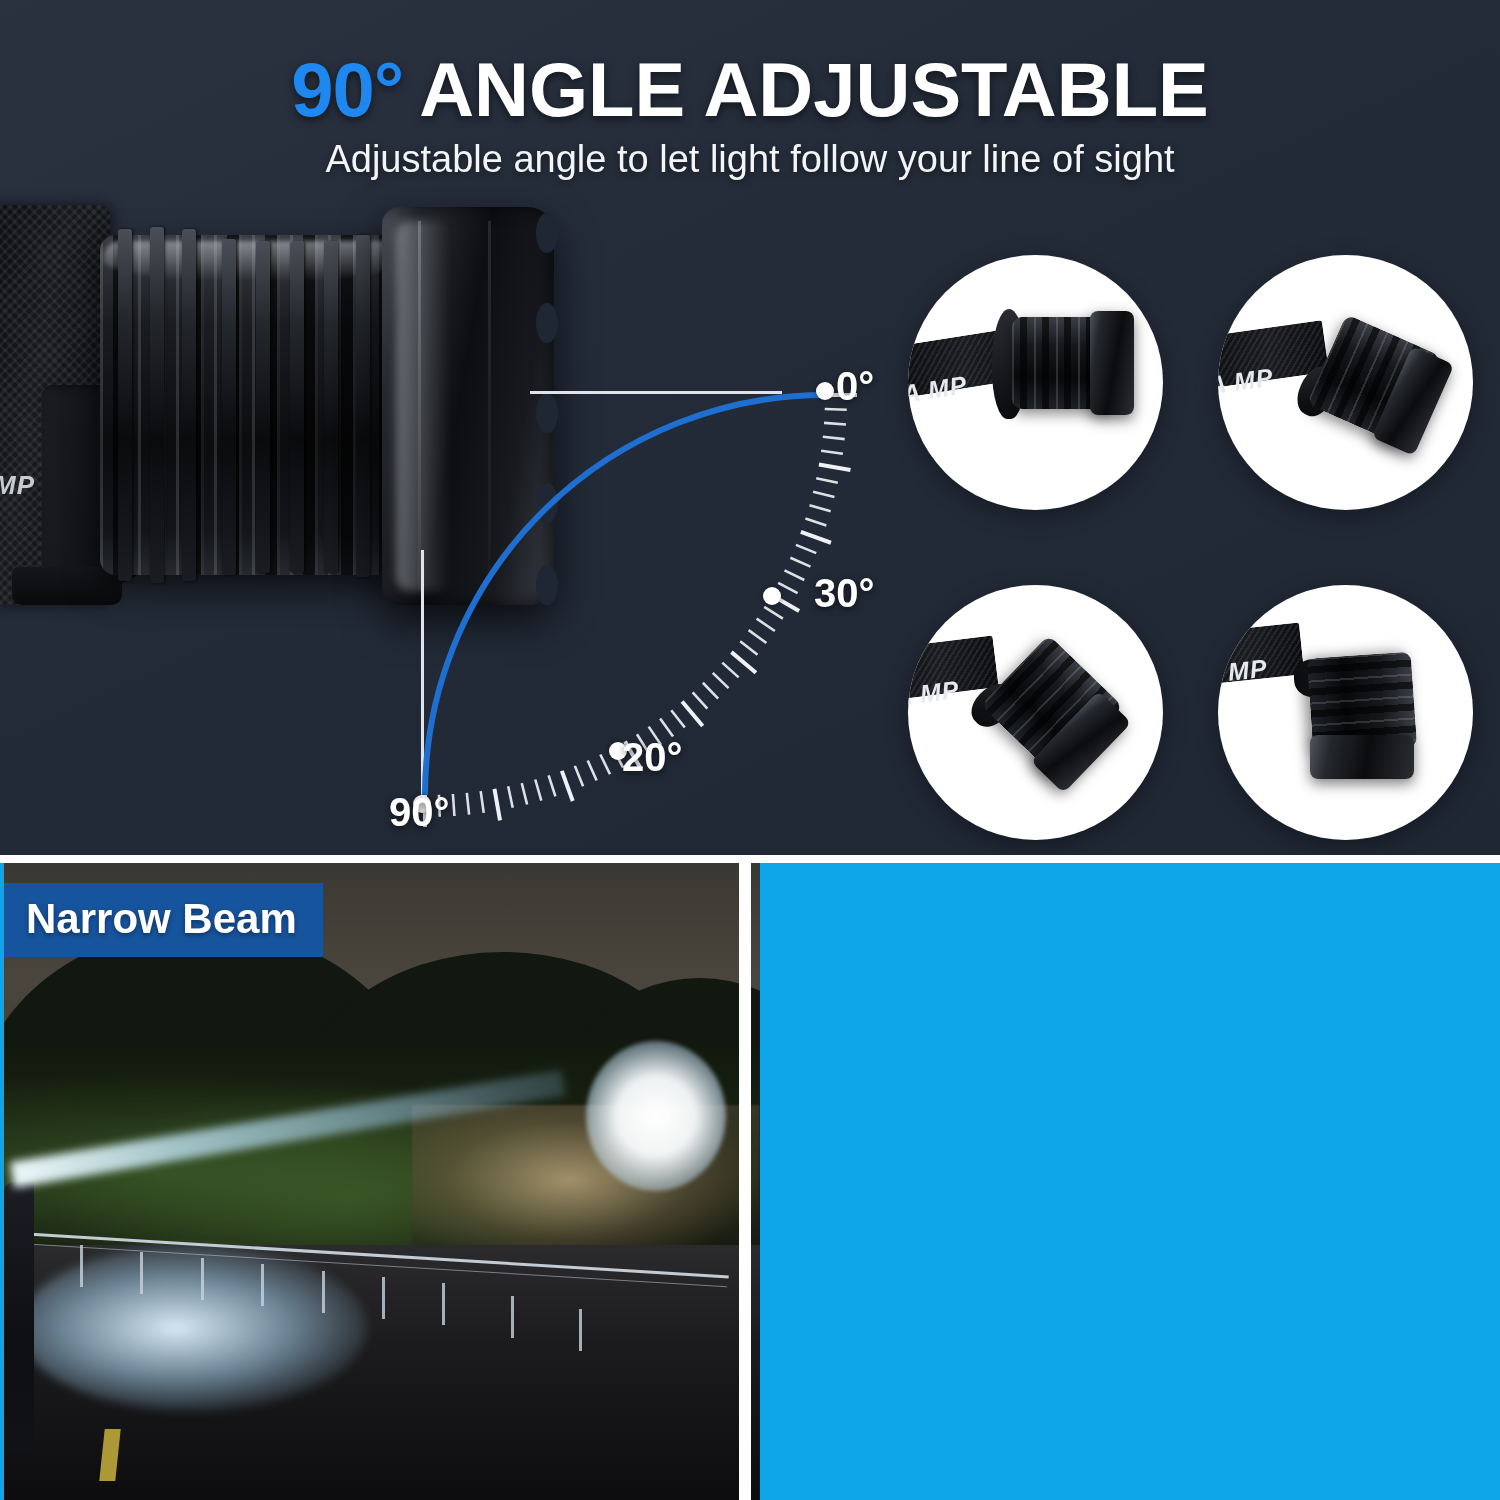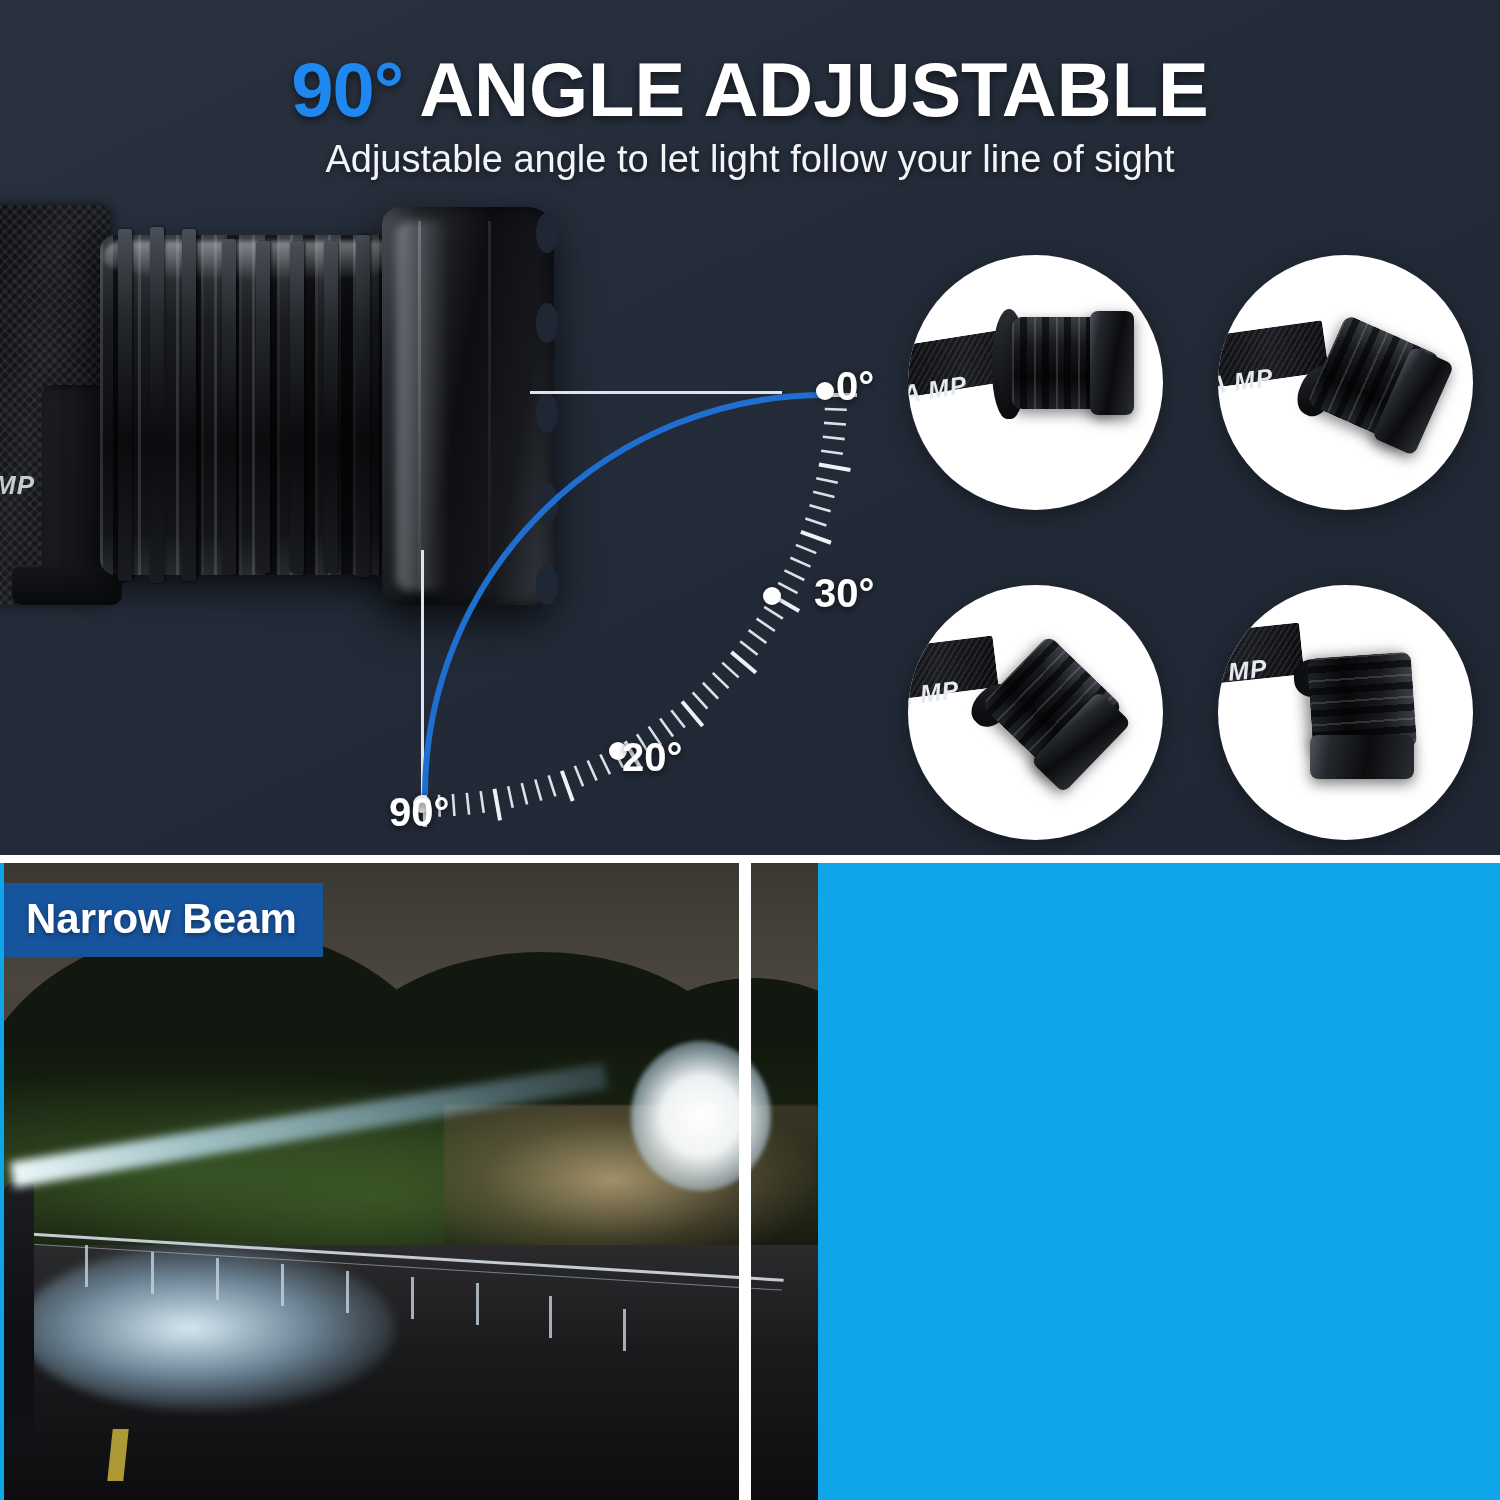--- a/index.html
+++ b/index.html
@@ -265,21 +265,21 @@
     background: #ffffff;
   }
 
   
   .beam-panel {
     position: absolute;
     top: 863px;
     height: 637px;
     overflow: hidden;
   }
-  #panel-narrow { left: 4px; width: 814px; }
+  #panel-narrow { left: 4px; width: 756px; }
   #panel-wide   { left: 751px; width: 745px; }
   #panel-gap {
     position: absolute;
     left: 739px; top: 863px;
     width: 12px; height: 637px;
     background: #ffffff;
   }
   .beam-badge {
     position: absolute;
     left: 0; top: 20px;

